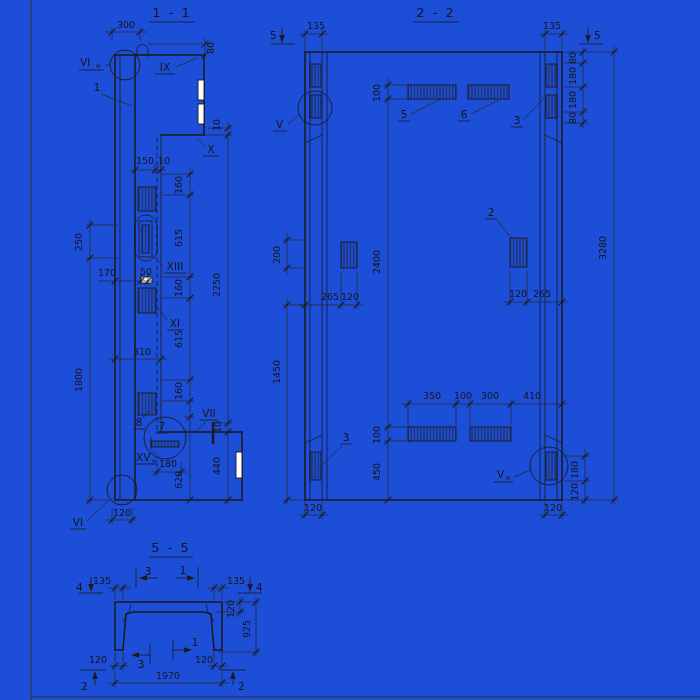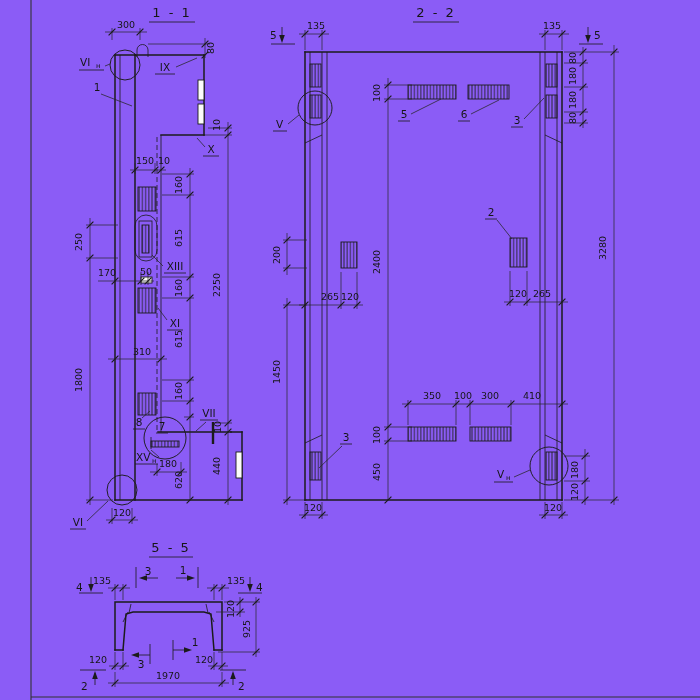--- a/index.html
+++ b/index.html
@@ -1,16 +1,16 @@
 <!DOCTYPE html>
 <html><head>
 <meta charset="utf-8">
 <style>
   html,body{margin:0;padding:0;background:#ffffff;}
-  .sheet{width:700px;height:700px;background:#8b5cf6;position:relative;overflow:hidden;}
+  .sheet{width:700px;height:700px;background:#1d4ed8;position:relative;overflow:hidden;}
   svg{display:block;}
   svg text{font-family:"DejaVu Sans",sans-serif;fill:#161616;font-size:9.5px;}
   .am{text-anchor:middle;}
   .t-title{font-size:13px;letter-spacing:2px;}
   .t-lbl{font-size:10.5px;}
   .t-sub{font-size:7px;}
   .thick{stroke:#1b1b1b;stroke-width:1.5;fill:none;stroke-linecap:square;}
   .thin{stroke:#1b1b1b;stroke-width:0.8;fill:none;}
   .ext{stroke:#262626;stroke-width:0.7;fill:none;}
   .dash{stroke:#1b1b1b;stroke-width:0.8;fill:none;stroke-dasharray:5 3;}

